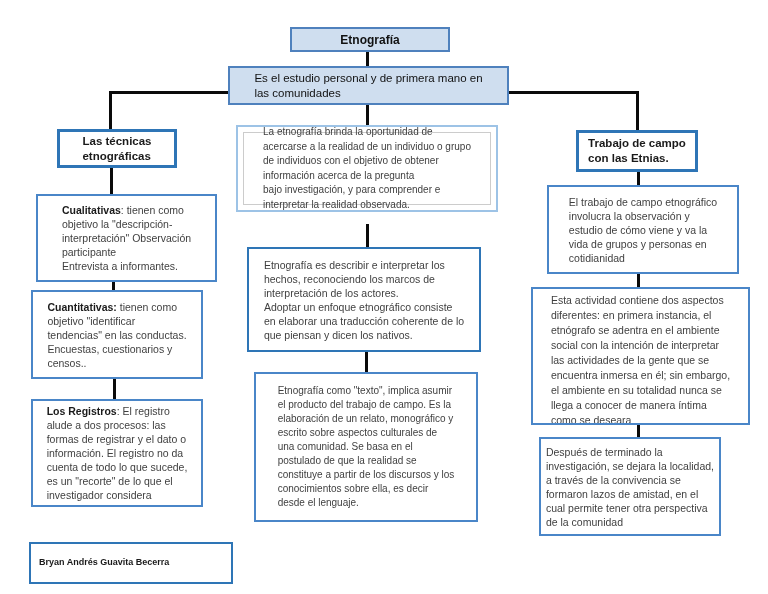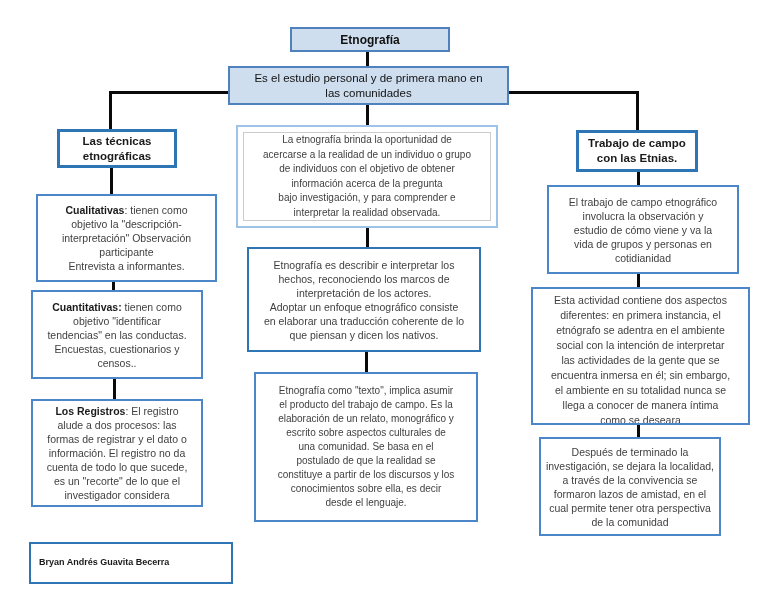--- a/index.html
+++ b/index.html
@@ -4,21 +4,21 @@
 <style>
   html,body{margin:0;padding:0;background:#ffffff;}
   #canvas{
     position:relative;width:768px;height:594px;background:#ffffff;
     font-family:"Liberation Sans",sans-serif;overflow:hidden;
   }
   .line{position:absolute;background:#0a0a0a;z-index:1;}
   .box{
     position:absolute;box-sizing:border-box;background:#ffffff;z-index:2;
     display:flex;align-items:center;justify-content:center;
-    text-align:center;overflow:hidden;color:#3f3f3f;
+    text-align:left;overflow:hidden;color:#3f3f3f;
   }
   .fill{background:#cfdeef;border:2px solid #4f81bd;}
   .hdr{border:3px solid #2e75b6;font-weight:bold;color:#1a1a1a;font-size:11.5px;line-height:15px;}
   .cnt{border:2px solid #4a86c8;font-size:10.5px;line-height:14px;}
   .pre{white-space:pre-line;}
   .lead{font-weight:bold;color:#1a1a1a;}
   .t-root{font-weight:bold;color:#111;font-size:12px;}
   .t-main{font-weight:normal;color:#111;font-size:11.5px;line-height:15px;}
   .top-outer{border:2px solid #9dc3e6;padding:5px;}
   .top-inner{
@@ -87,21 +87,21 @@
     <div class="pre"><b class="lead">Los Registros</b><span>: El registro
 alude a dos procesos: las
 formas de registrar y el dato o
 información. El registro no da
 cuenta de todo lo que sucede,
 es un "recorte" de lo que el
 investigador considera
 relevante</span></div>
   </div>
 
-  <div class="box top-outer" style="left:236px;top:125px;width:262px;height:103px;">
+  <div class="box top-outer" style="left:236px;top:125px;width:262px;height:87px;">
     <div class="top-inner pre">La etnografía brinda la oportunidad de
 acercarse a la realidad de un individuo o grupo
 de individuos con el objetivo de obtener
 información acerca de la pregunta
 bajo investigación, y para comprender e
 interpretar la realidad observada.</div>
   </div>
 
   <div class="box cnt mid" style="left:247px;top:247px;width:234px;height:105px;padding:2px;">
     <div class="pre">Etnografía es describir e interpretar los

